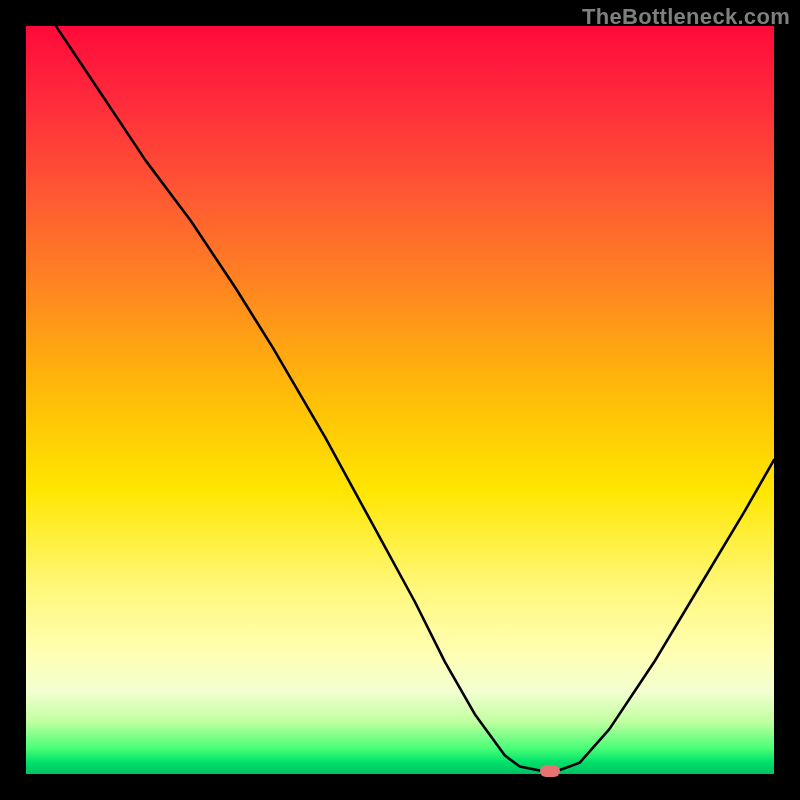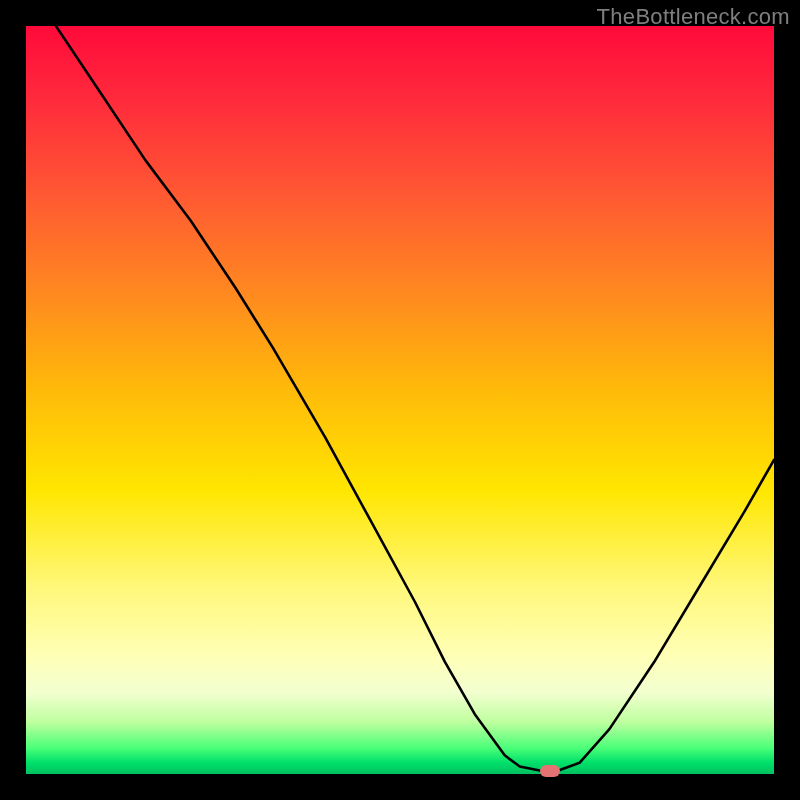--- a/index.html
+++ b/index.html
@@ -1,17 +1,17 @@
 <!DOCTYPE html>
 <html><head>
 <meta charset="utf-8">
 <style>
   html,body{margin:0;padding:0;width:800px;height:800px;background:#000;overflow:hidden;font-family:Arial,Helvetica,sans-serif}
   .frame{position:relative;width:800px;height:800px}
-  .watermark{position:absolute;top:4px;right:10px;color:#7f7f7f;font-size:22px;font-weight:400;letter-spacing:.3px}
+  .watermark{position:absolute;top:4px;right:10px;color:#7f7f7f;font-size:22px;font-weight:700;letter-spacing:.3px}
   .plot{position:absolute;left:26px;top:26px;width:748px;height:748px}
   
   .bg-gradient{position:absolute;inset:0;
     background:linear-gradient(to bottom,
       #ff0a3a 0%,
       #ff2b3c 10%,
       #ff5a32 23%,
       #ff8a1f 36%,
       #ffb80a 48%,
       #ffe600 62%,

